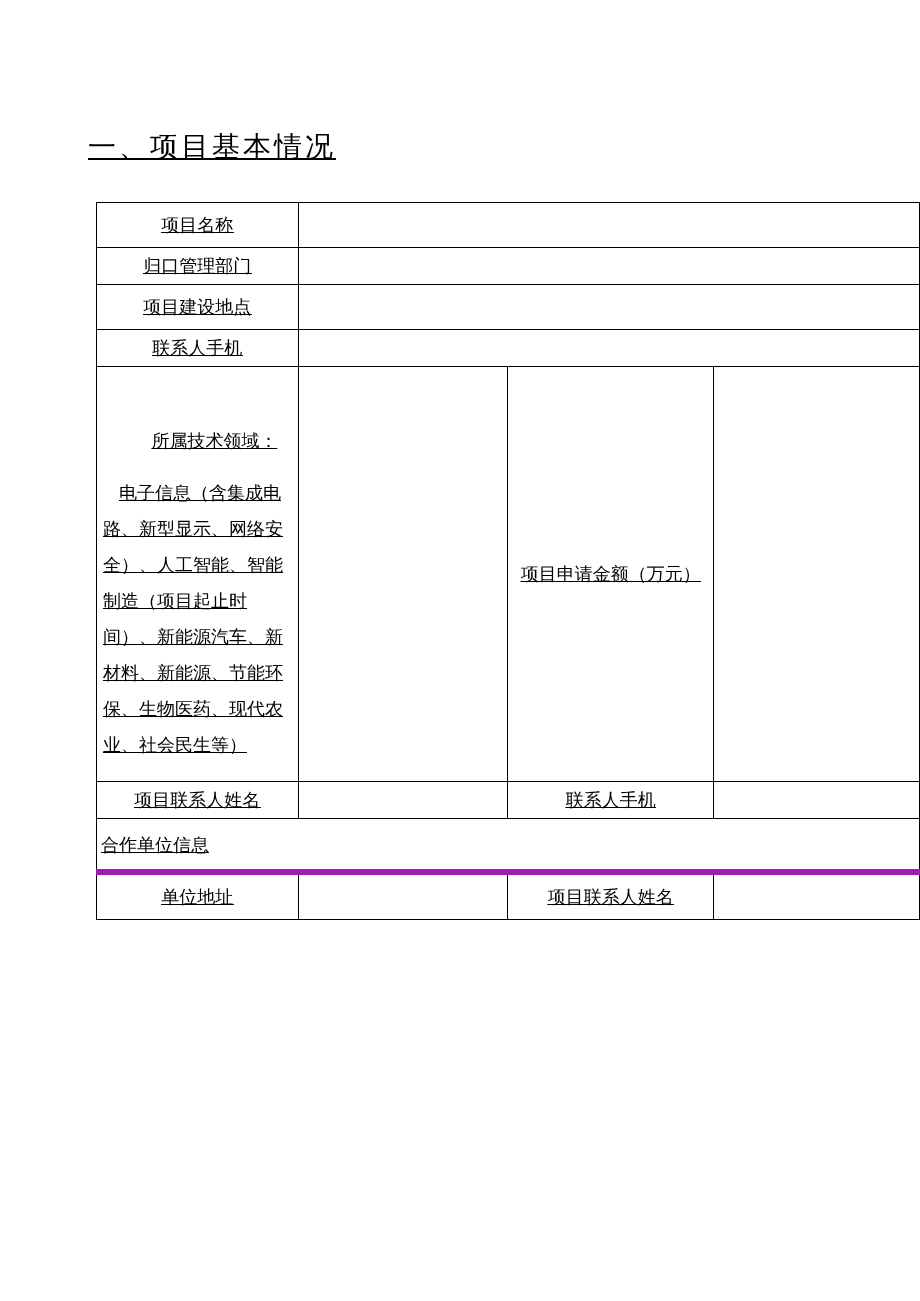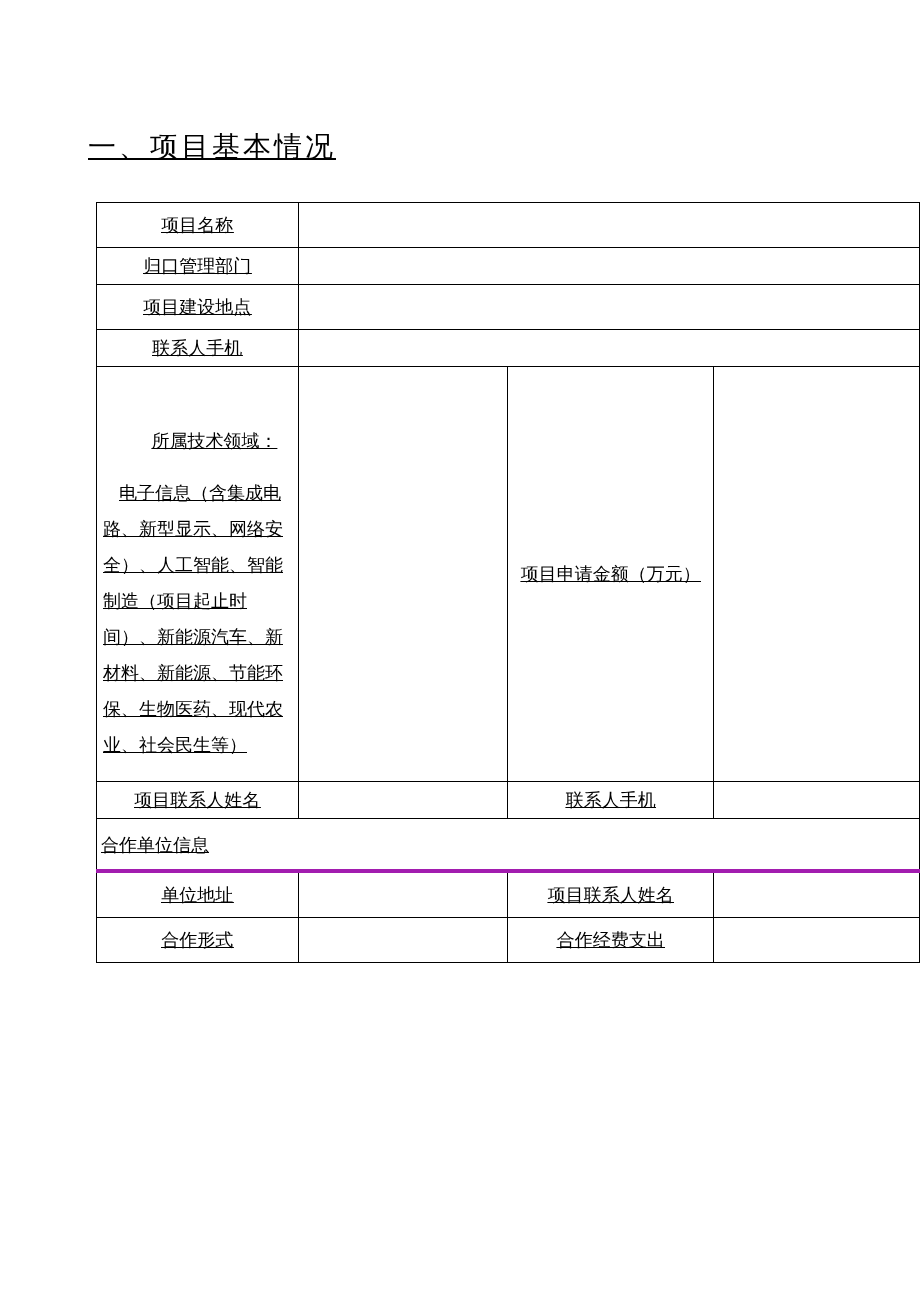--- a/index.html
+++ b/index.html
@@ -35,21 +35,21 @@
       text-align: left;
       padding: 40px 6px 18px 6px;
       line-height: 2.0;
       font-size: 18px;
     }
     .tech-field .first-line { text-indent: 1.8em; display: inline-block; width: 100%; }
     .section-row {
       text-align: left;
       border-left: 1px solid #000;
       border-right: 1px solid #000;
-      border-bottom: 4px solid #a21caf;
+      border-bottom: 6px solid #a21caf;
       border-top: none;
       padding: 14px 4px 12px 4px;
       font-size: 18px;
     }
     col.c1 { width: 24.5%; }
     col.c2 { width: 25.5%; }
     col.c3 { width: 25%; }
     col.c4 { width: 25%; }
     .short-row td { padding: 6px 6px; }
   </style>
@@ -109,22 +109,16 @@
   </tr>
 
 
   <tr>
     <td class="label-cell">单位地址</td>
     <td class="value-cell"></td>
     <td class="label-cell">项目联系人姓名</td>
     <td class="value-cell"></td>
   </tr>
 
-  <tr>
-    <td class="label-cell">合作形式</td>
-    <td class="value-cell"></td>
-    <td class="label-cell">合作经费支出</td>
-    <td class="value-cell"></td>
-  </tr>
 
 
 </tbody>
   </table>
 
 </body></html>

